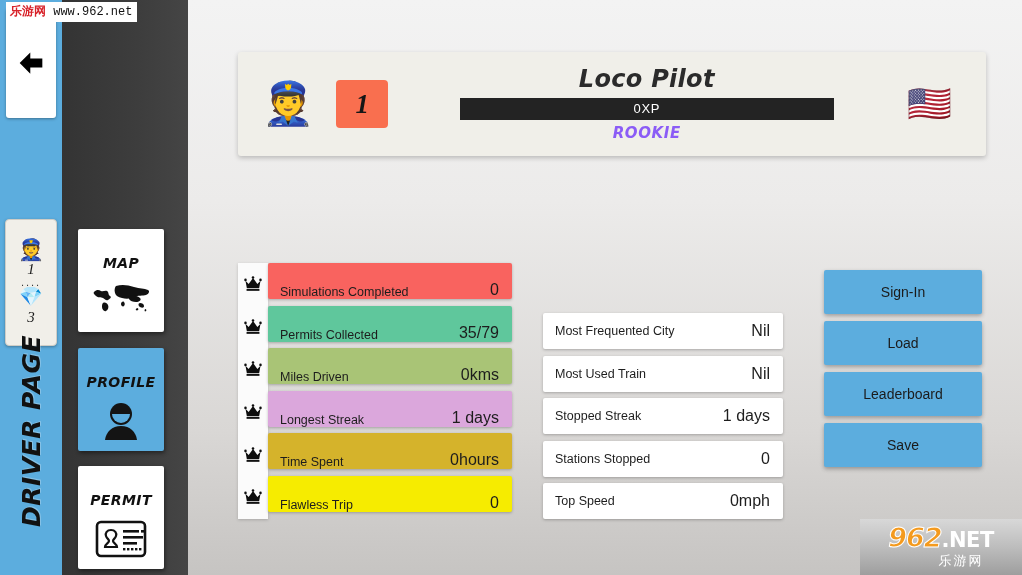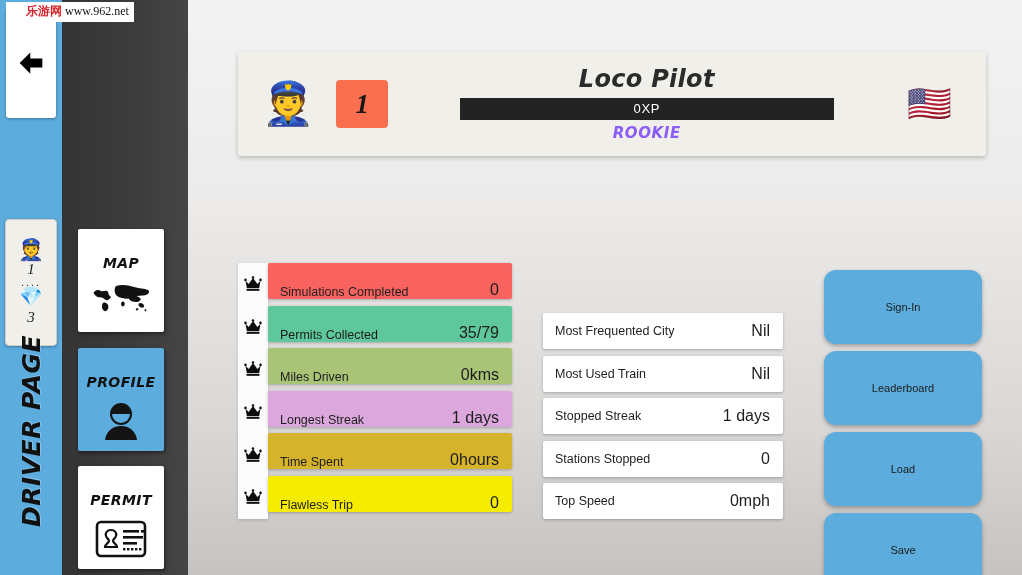--- a/index.html
+++ b/index.html
@@ -164,36 +164,36 @@
     display: flex; align-items: center; justify-content: space-between;
     padding: 0 13px 0 12px;
     gap: 36px;
   }
   .info-label { font-size: 12.5px; color: #1d1d1d; }
   .info-value { font-size: 16px; color: #1d1d1d; }
 
   
   .btn-col { position: absolute; left: 824px; top: 270px; display: flex; flex-direction: column; }
   .act-btn {
-    width: 158px; height: 74px; margin-bottom: 7px;
+    width: 158px; height: 44px; margin-bottom: 7px;
     background: #5cadde;
-    border: none; border-radius: 12px;
+    border: none; border-radius: 2px;
     box-shadow: 0 2px 4px rgba(0,0,0,.3);
-    color: #1b1b1b; font-size: 11px;
+    color: #1b1b1b; font-size: 14px;
     font-family: "Liberation Sans", sans-serif;
     cursor: pointer;
   }
 
   
   .wm-top {
     position: absolute; left: 6px; top: 2px;
     background: #ffffff;
-    padding: 1px 5px 2px 20px;
+    padding: 1px 5px 2px 4px;
     font-size: 12px; color: #111; white-space: nowrap;
-    font-family: Liberation Serif, serif;
+    font-family: Liberation Mono, monospace;
     z-index: 40;
   }
   .wm-top .wm-cn { color: #d8232a; font-weight: bold; }
   .wm-logo {
     position: absolute; right: 0; bottom: 0;
     width: 162px; height: 56px;
     background: linear-gradient(180deg,#d8d8d8 0%, #bdbdbd 50%, #9e9e9e 100%);
     display: flex; flex-direction: column;
     align-items: center; justify-content: center;
     z-index: 40;
@@ -407,23 +407,30 @@
         <span class="info-value">0</span>
       </div>
       <div class="info-row">
         <span class="info-label">Top Speed</span>
         <span class="info-value">0mph</span>
       </div>
     </div>
 
   <div class="btn-col" id="btn-col">
       <button class="act-btn">Sign-In</button>
+      <button class="act-btn">Load</button>
       <button class="act-btn">Leaderboard</button>
-      <button class="act-btn">Load</button>
       <button class="act-btn">Save</button>
     </div>
 
   <div class="wm-top">
     <span class="wm-cn">乐游网</span><span> www.962.net</span>
   </div>
 
+  <div class="wm-logo">
+    <div class="wm-logo-row">
+      <span class="wm-962">962</span>
+      <span class="wm-net">.NET</span>
+    </div>
+    <span class="wm-sub">乐游网</span>
+  </div>
 
 </div>
 
 </body></html>

